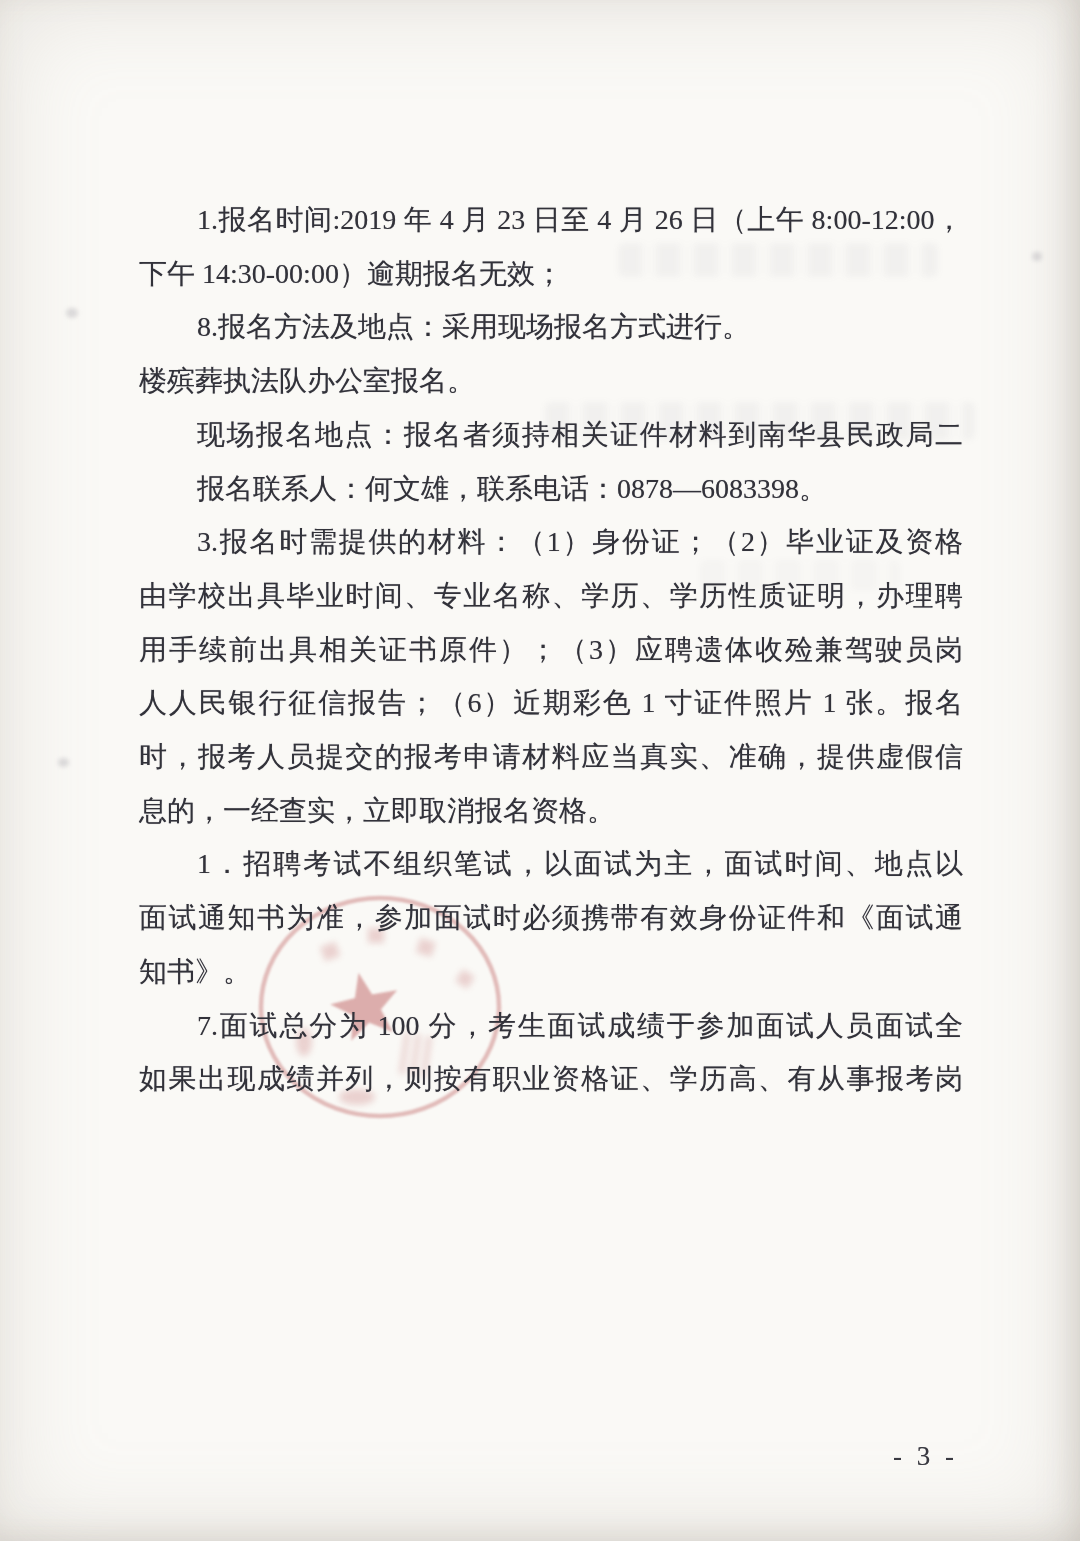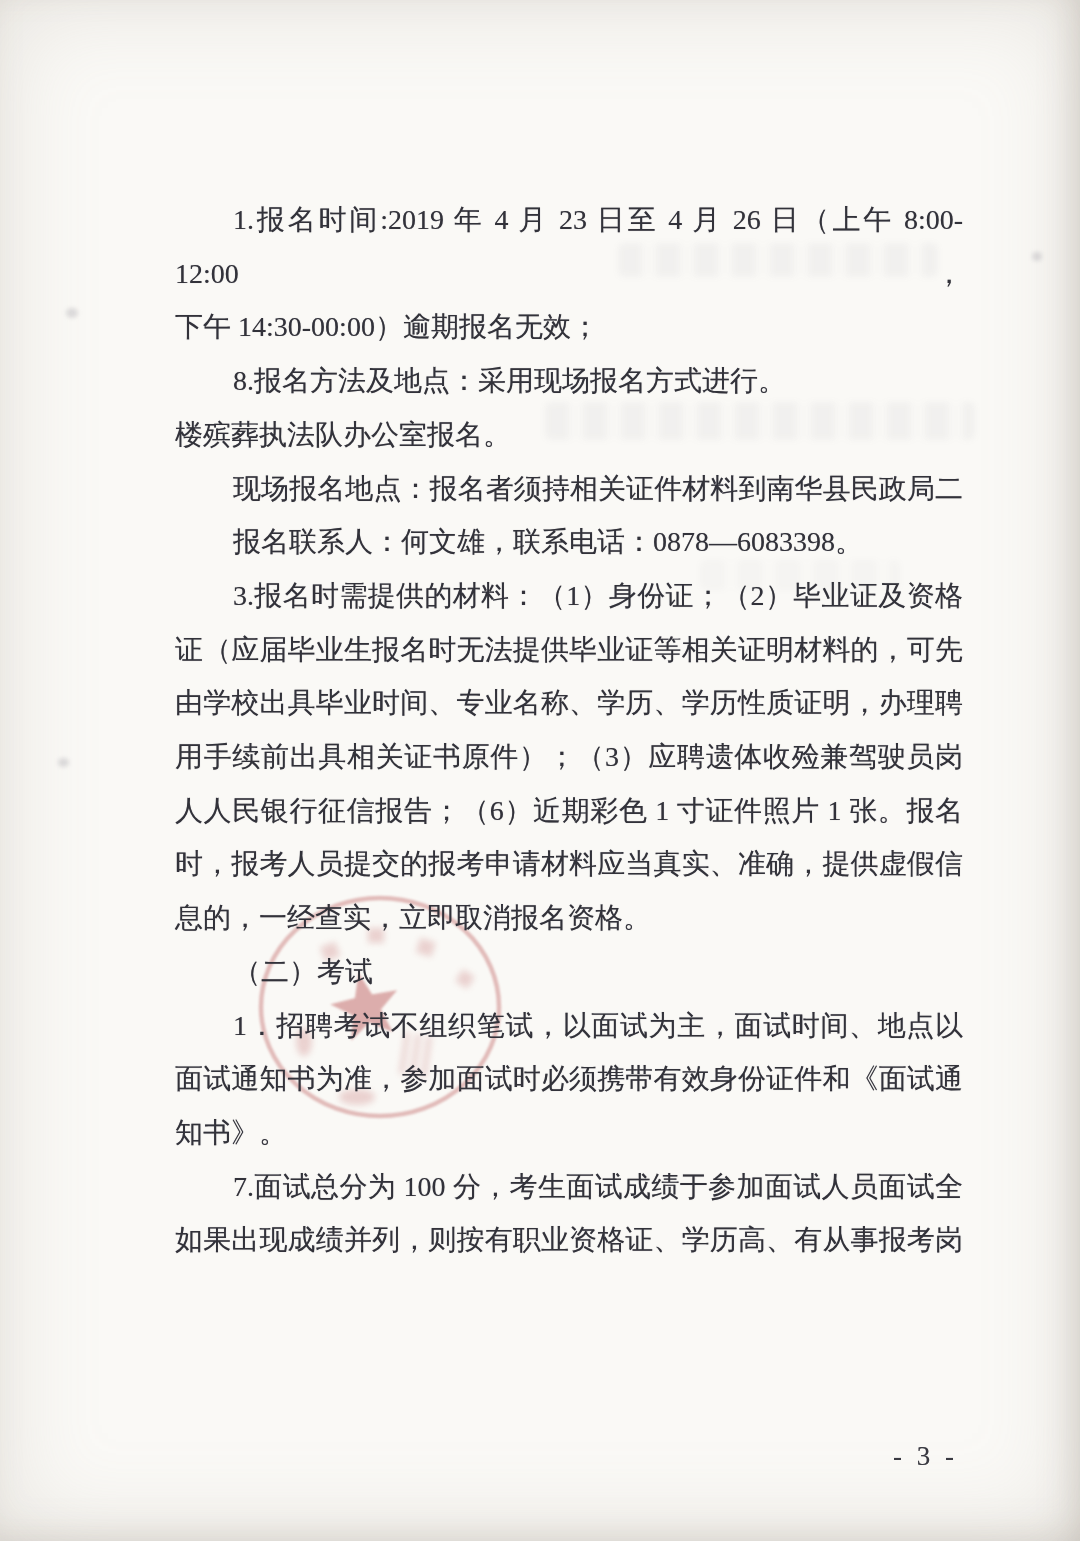--- a/index.html
+++ b/index.html
@@ -15,21 +15,21 @@
     box-shadow:
       inset 0 0 90px 8px rgba(168,158,146,0.22),
       inset -22px 0 38px -18px rgba(150,140,128,0.30),
       inset 0 -20px 40px -18px rgba(150,140,128,0.22);
   }
   .text-block{
     position:absolute;left:139px;top:193px;width:824px;
     font-size:28px;line-height:53.7px;color:#32323a;
     text-shadow:0 0 0.7px rgba(70,70,80,0.55);
   }
-  .line{white-space:pre-wrap;margin-left:36px;}
+  .line{white-space:pre-wrap;}
   .line.indent{text-indent:58px;}
   .line.justify{text-align:justify;text-align-last:justify;}
   .page-number{
     position:absolute;left:893px;top:1441px;width:80px;
     font-size:27px;color:#3a3a42;letter-spacing:4px;white-space:nowrap;
     text-shadow:0 0 0.6px rgba(70,70,80,0.5);
   }
   
   .stamp{position:absolute;left:252px;top:892px;width:260px;height:232px;pointer-events:none;}
   
@@ -83,27 +83,25 @@
 </svg>
 
 <div class="text-block" id="text-block">
     <div class="line indent justify">1.报名时间:2019 年 4 月 23 日至 4 月 26 日（上午 8:00-12:00，</div>
     <div class="line">下午 14:30-00:00）逾期报名无效；</div>
     <div class="line indent">8.报名方法及地点：采用现场报名方式进行。</div>
     <div class="line">楼殡葬执法队办公室报名。</div>
     <div class="line indent justify">现场报名地点：报名者须持相关证件材料到南华县民政局二</div>
     <div class="line indent">报名联系人：何文雄，联系电话：0878—6083398。</div>
     <div class="line indent justify">3.报名时需提供的材料：（1）身份证；（2）毕业证及资格</div>
-    <div class="line justify">证（应届毕业生报名时无法提供毕业证等相关证明材料的，可先</div>
     <div class="line justify">由学校出具毕业时间、专业名称、学历、学历性质证明，办理聘</div>
     <div class="line justify">用手续前出具相关证书原件）；（3）应聘遗体收殓兼驾驶员岗</div>
     <div class="line justify">人人民银行征信报告；（6）近期彩色 1 寸证件照片 1 张。报名</div>
     <div class="line justify">时，报考人员提交的报考申请材料应当真实、准确，提供虚假信</div>
     <div class="line">息的，一经查实，立即取消报名资格。</div>
-    <div class="line indent">（二）考试</div>
     <div class="line indent justify">1．招聘考试不组织笔试，以面试为主，面试时间、地点以</div>
     <div class="line justify">面试通知书为准，参加面试时必须携带有效身份证件和《面试通</div>
     <div class="line">知书》。</div>
     <div class="line indent justify">7.面试总分为 100 分，考生面试成绩于参加面试人员面试全</div>
     <div class="line justify">如果出现成绩并列，则按有职业资格证、学历高、有从事报考岗</div>
   </div>
 
 <div class="page-number">- 3 -</div>
 
 </body></html>

